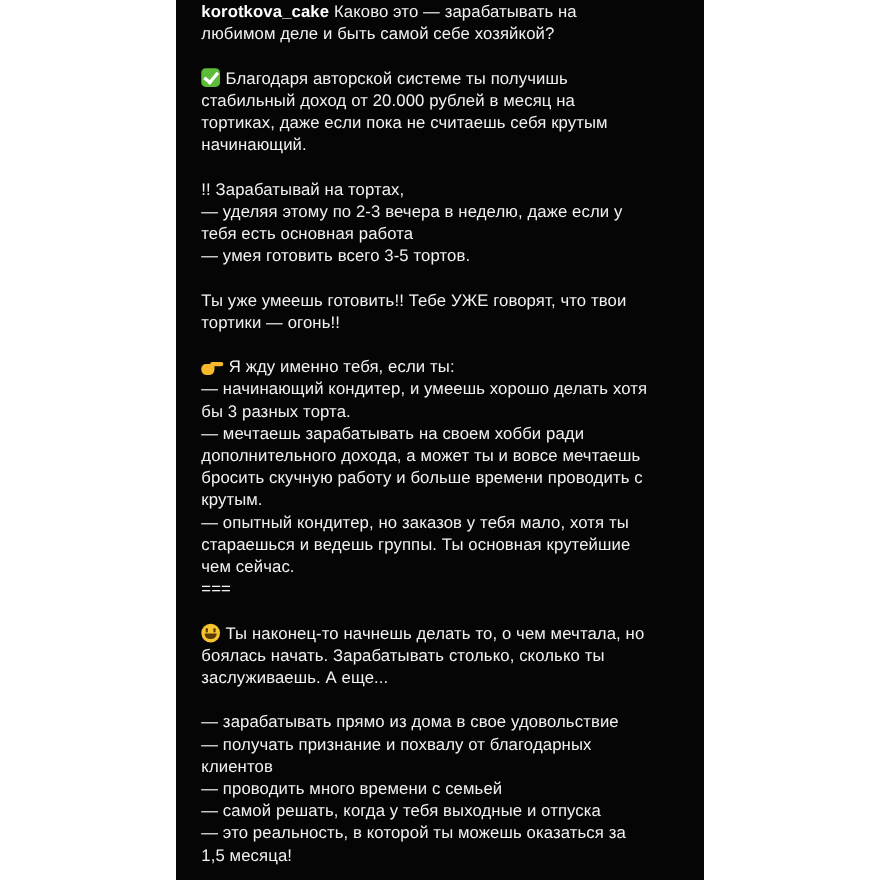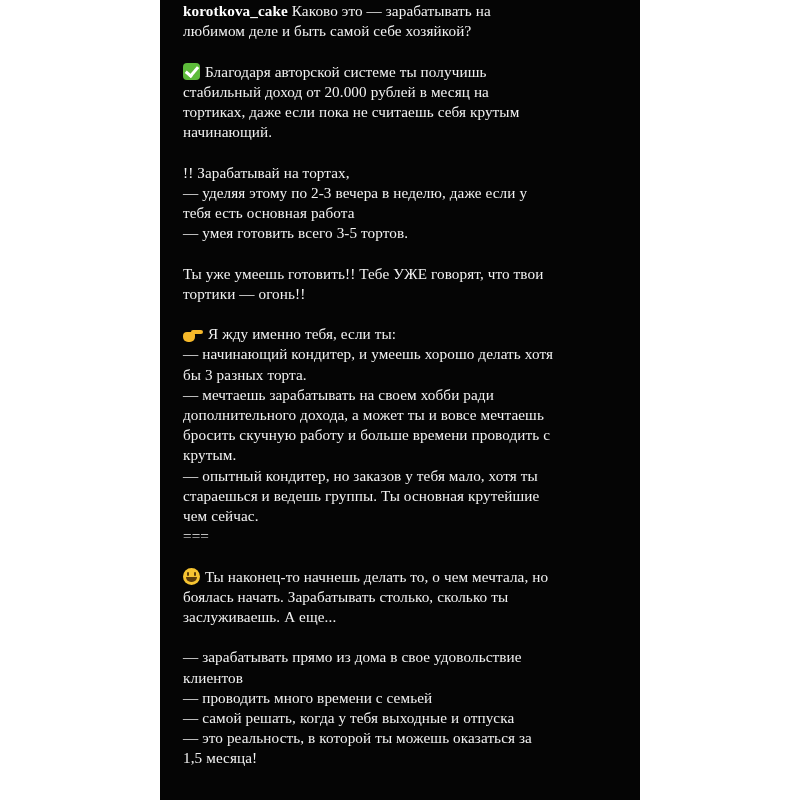--- a/index.html
+++ b/index.html
@@ -25,21 +25,20 @@
       top: 1px;
       width: 445px;
       color: #f2f2f2;
       font-family: "Liberation Sans", sans-serif;
       font-size: 15.2px;
       line-height: 20.2px;
       letter-spacing: 0.1px;
     }
     .para {
       margin: 0 0 20.2px 0;
-      font-family: Liberation Serif, serif;
     }
     .line {
       display: block;
     }
     .username {
       font-weight: bold;
       color: #ffffff;
     }
     .emoji {
       display: inline-block;
@@ -173,20 +172,21 @@
     <div class="para">
       <span class="line">
         <span class="emoji smile-emoji"></span><span>Ты наконец-то начнешь делать то, о чем мечтала, но</span>
       </span>
       <span class="line">боялась начать. Зарабатывать столько, сколько ты</span>
       <span class="line">заслуживаешь. А еще...</span>
     </div>
 
     <div class="para tail">
       <span class="line">— зарабатывать прямо из дома в свое удовольствие</span>
+      <span class="line">— получать признание и похвалу от благодарных</span>
       <span class="line">клиентов</span>
       <span class="line">— проводить много времени с семьей</span>
       <span class="line">— самой решать, когда у тебя выходные и отпуска</span>
       <span class="line">— это реальность, в которой ты можешь оказаться за</span>
       <span class="line">1,5 месяца!</span>
 
     </div>
 
   </div>
 </div>

